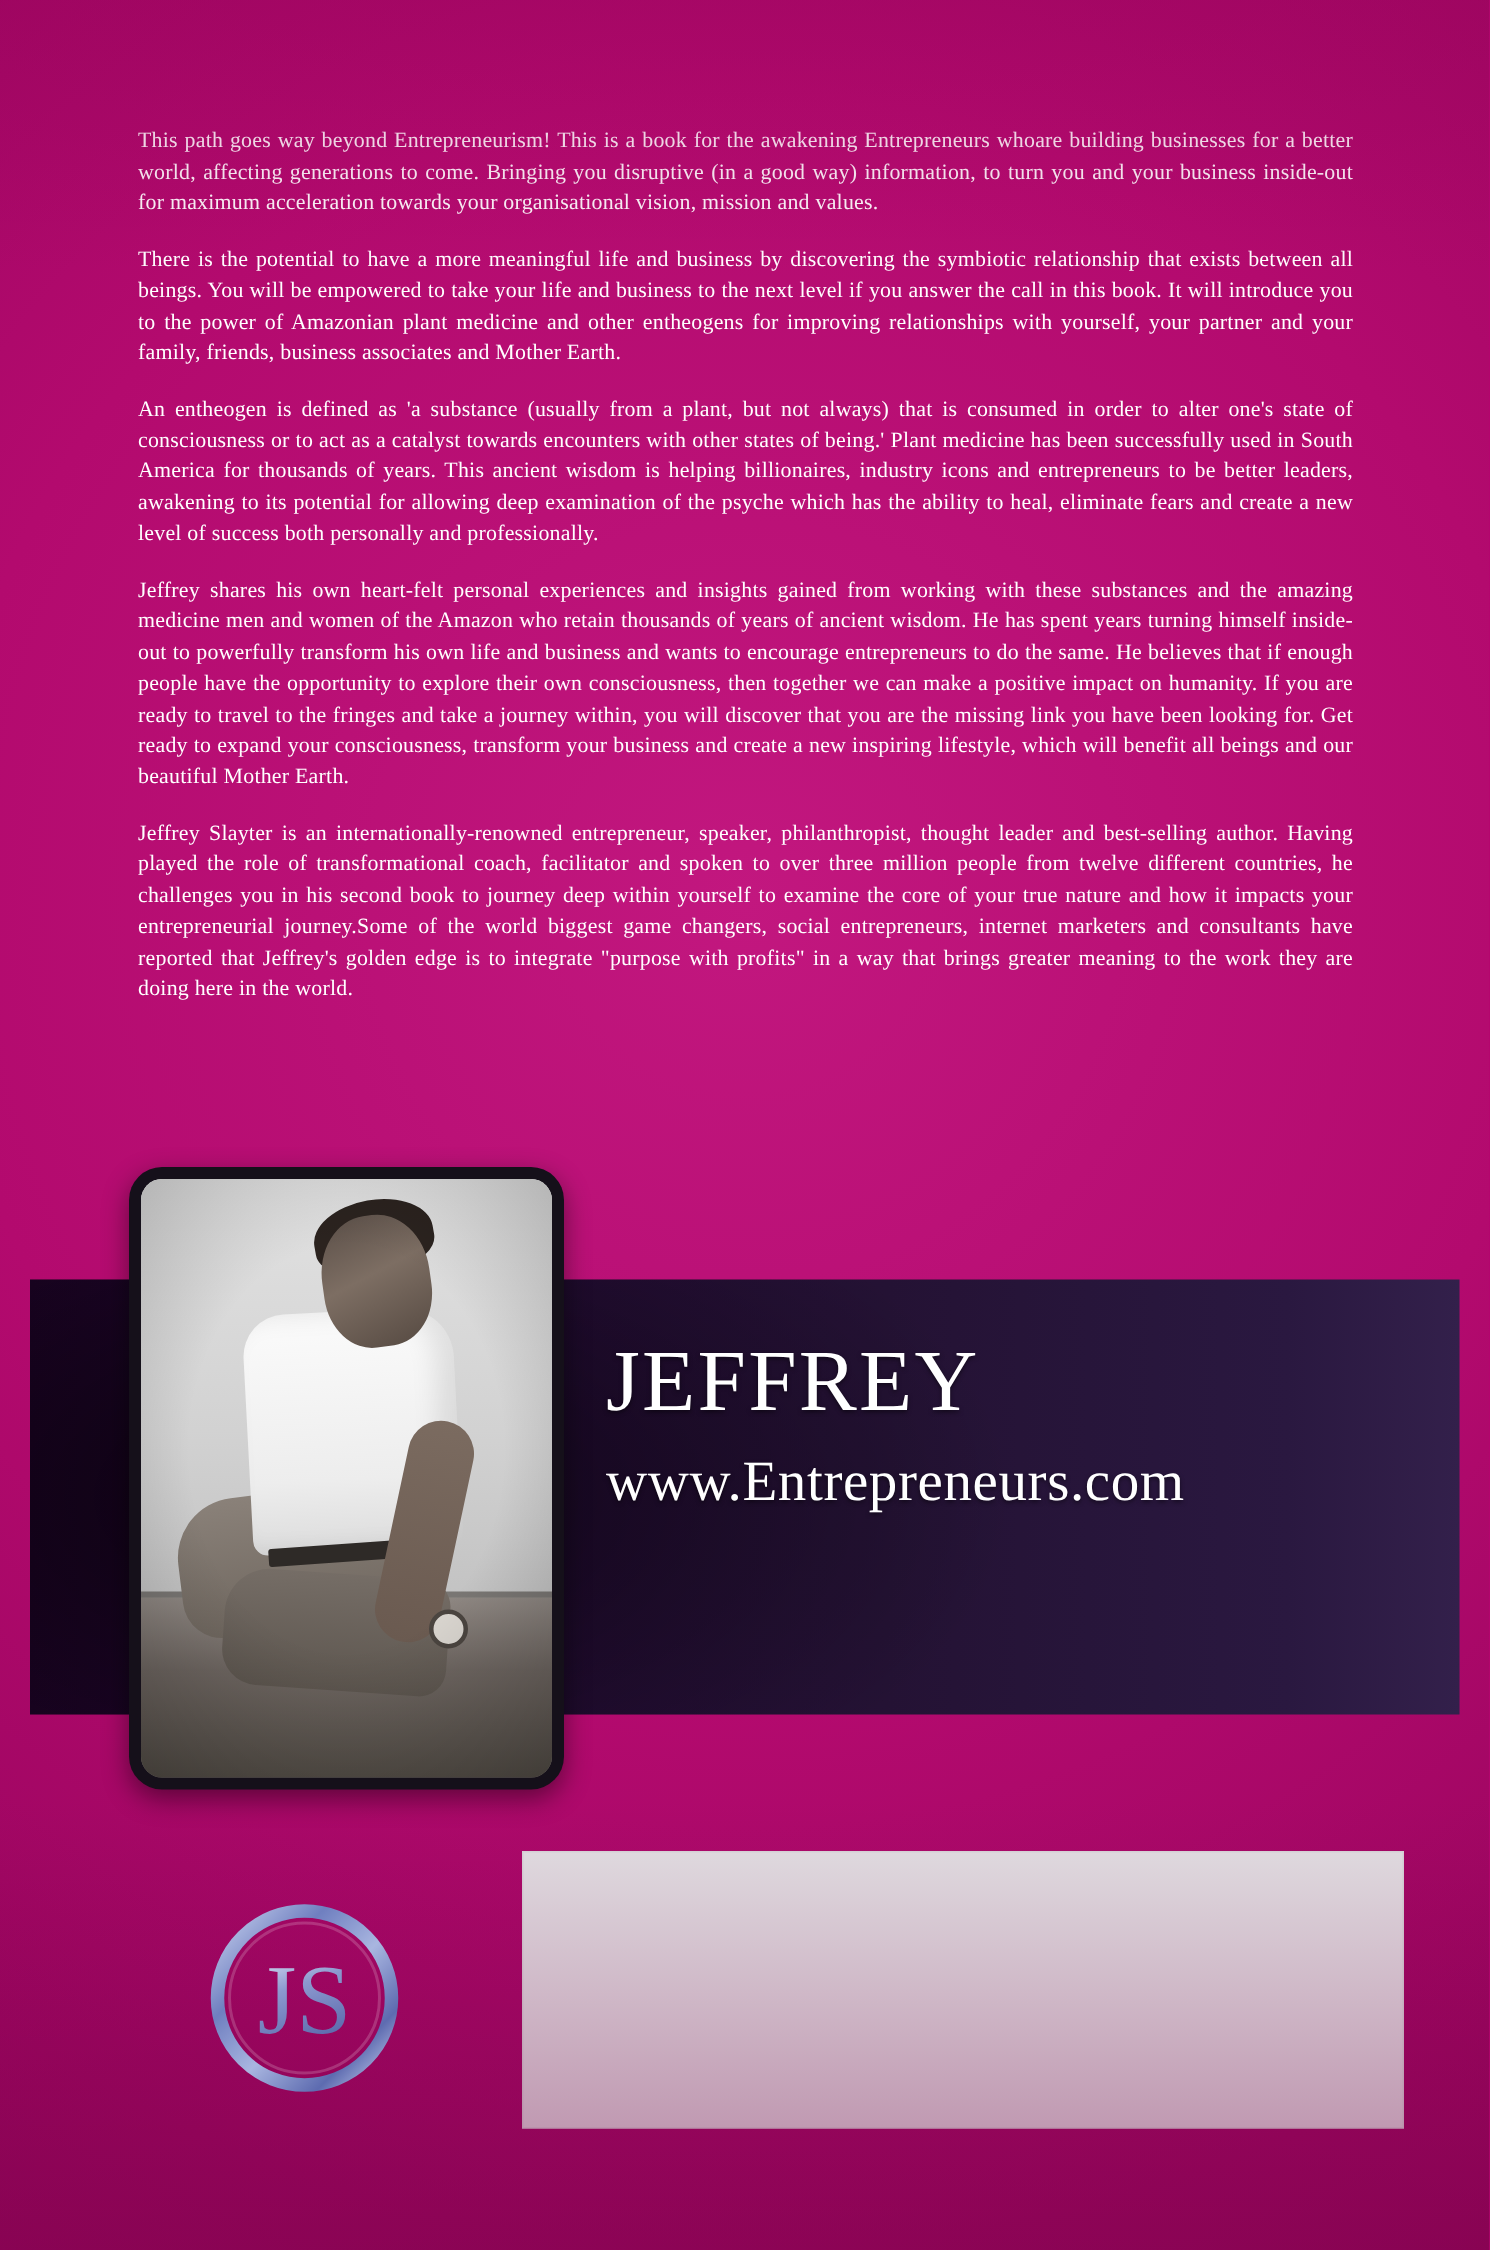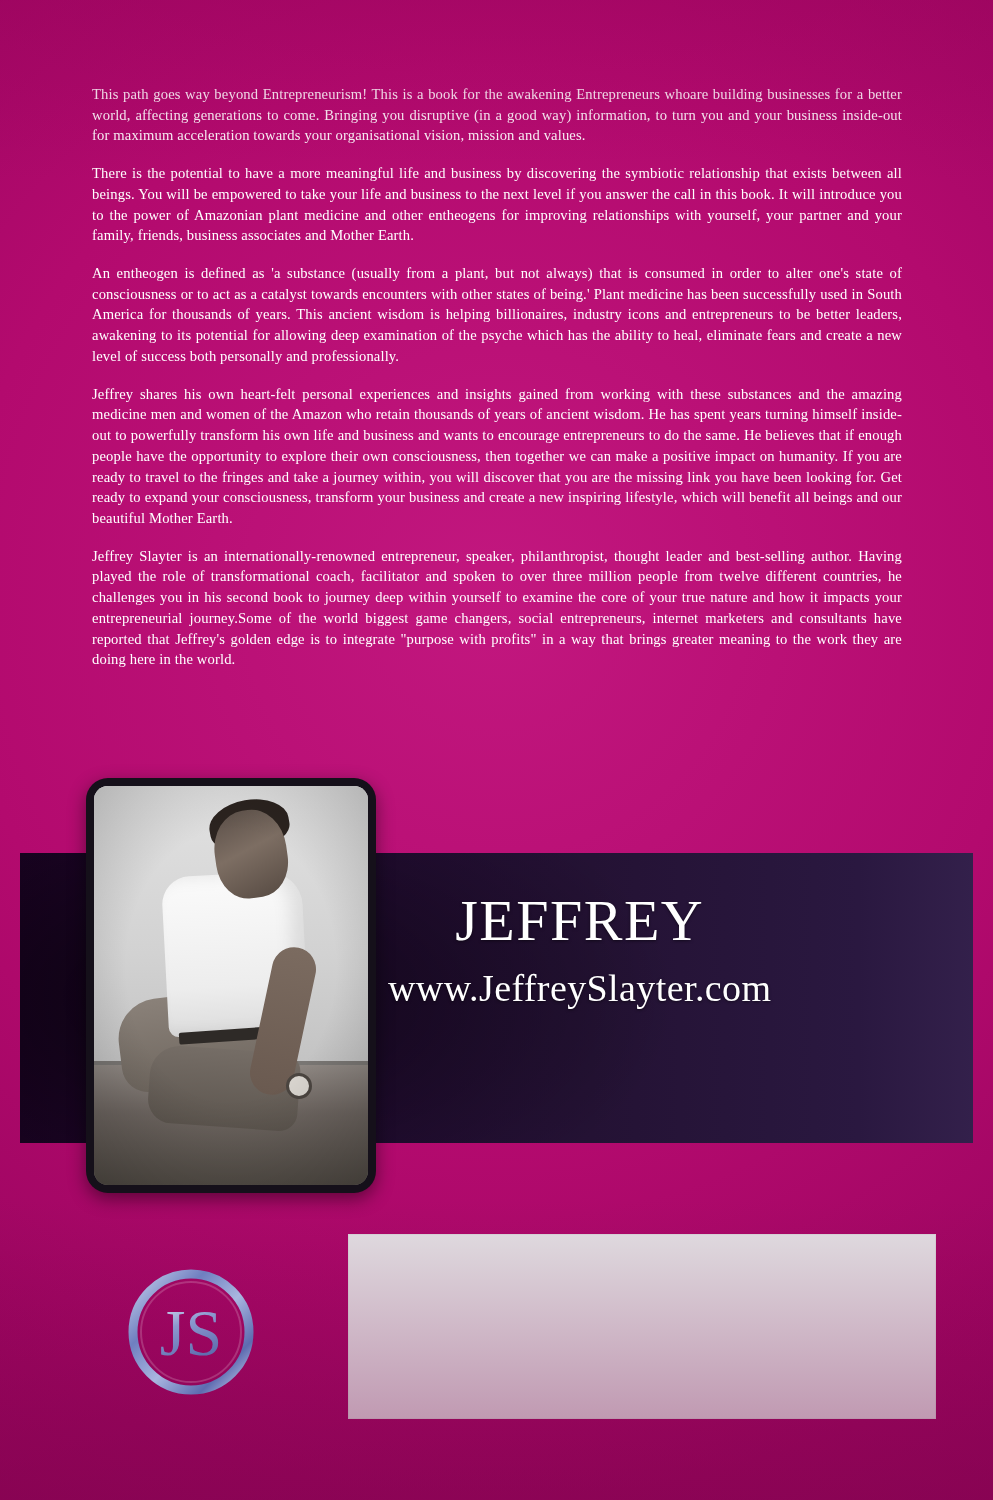--- a/index.html
+++ b/index.html
@@ -58,25 +58,24 @@
   }
   .dark-band::after {
     content: "";
     position: absolute;
     inset: 0;
     background: radial-gradient(ellipse 70% 120% at 20% 50%, rgba(0,0,0,0.55) 0%, rgba(0,0,0,0) 70%);
   }
 
   .author-block {
     position: absolute;
-    left: 388px;
+    left: 404px;
     top: 893px;
     z-index: 4;
     color: #ffffff;
-    text-align: center;
   }
   .author-name {
     font-family: "Liberation Serif", serif;
     font-size: 58px;
     line-height: 0.98;
     letter-spacing: 1.5px;
     font-weight: 400;
     text-shadow: 0 1px 3px rgba(0,0,0,0.5);
   }
   .author-name .line2 { display: block; }
@@ -171,21 +170,21 @@
     background: #d9d5cf; border: 3px solid #4b4540;
   }
   .photo .vignette {
     position:absolute; inset:0;
     background: radial-gradient(ellipse 85% 75% at 50% 45%, rgba(0,0,0,0) 45%, rgba(0,0,0,0.28) 100%);
   }
 
   
   .logo {
     position: absolute;
-    left: 124px;
+    left: 136px;
     top: 1265px;
     width: 134px;
     height: 134px;
     z-index: 5;
   }
 
   
   .isbn-box {
     position: absolute;
     left: 348px;
@@ -208,21 +207,21 @@
     <p>Jeffrey shares his own heart-felt personal experiences and insights gained from working with these substances and the amazing medicine men and women of the Amazon who retain thousands of years of ancient wisdom. He has spent years turning himself inside-out to powerfully transform his own life and business and wants to encourage entrepreneurs to do the same. He believes that if enough people have the opportunity to explore their own consciousness, then together we can make a positive impact on humanity. If you are ready to travel to the fringes and take a journey within, you will discover that you are the missing link you have been looking for. Get ready to expand your consciousness, transform your business and create a new inspiring lifestyle, which will benefit all beings and our beautiful Mother Earth.</p>
     <p>Jeffrey Slayter is an internationally-renowned entrepreneur, speaker, philanthropist, thought leader and best-selling author. Having played the role of transformational coach, facilitator and spoken to over three million people from twelve different countries, he challenges you in his second book to journey deep within yourself to examine the core of your true nature and how it impacts your entrepreneurial journey.Some of the world biggest game changers, social entrepreneurs, internet marketers and consultants have reported that Jeffrey's golden edge is to integrate "purpose with profits" in a way that brings greater meaning to the work they are doing here in the world.</p>
   </div>
 
   <div class="dark-band"></div>
 
   <div class="author-block">
     <div class="author-name">
       <span>JEFFREY</span>
     </div>
-    <div class="author-url">www.JeffreySlayter.com</div>
+    <div class="author-url">www.Entrepreneurs.com</div>
   </div>
 
   <div class="photo-frame">
     <div class="photo">
       <div class="wall"></div>
       <div class="floor"></div>
       <div class="floorline"></div>
       <div class="leg"></div>
       <div class="leg2"></div>
       <div class="torso"></div>

